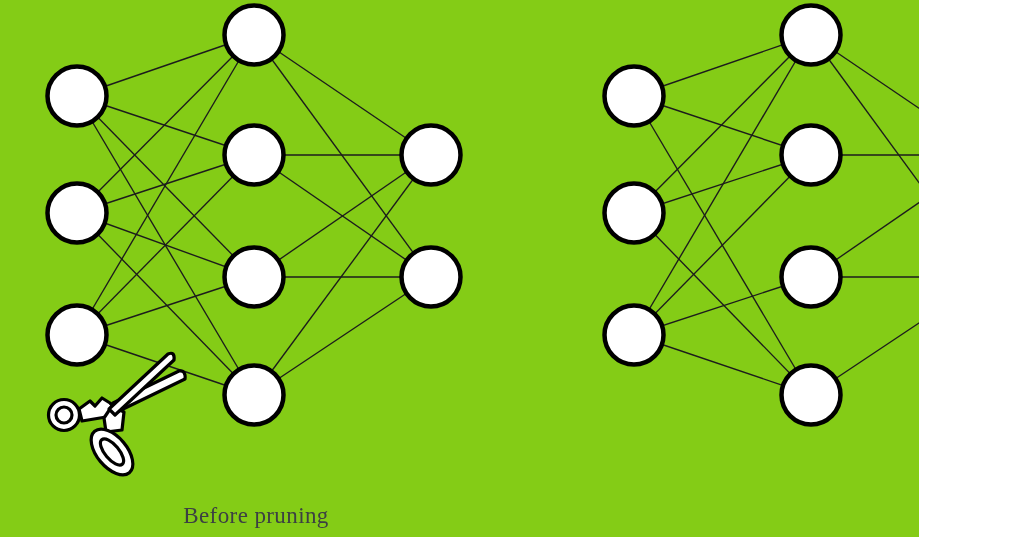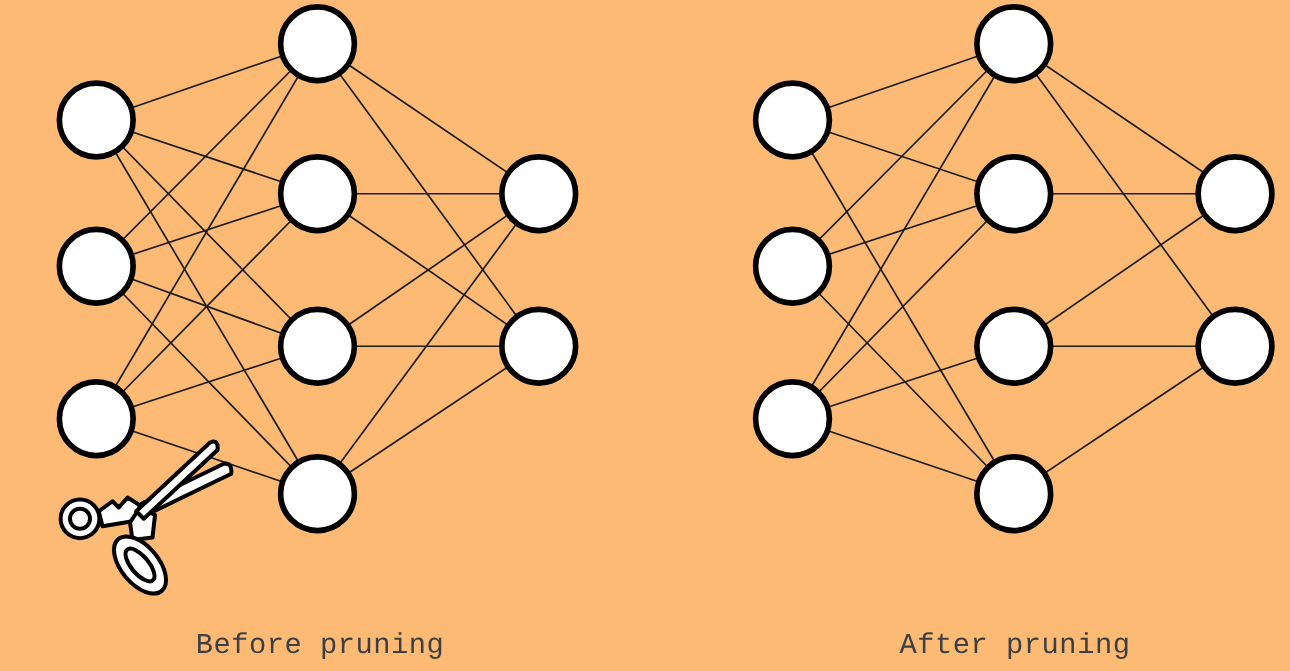--- a/index.html
+++ b/index.html
@@ -2,25 +2,25 @@
 <html><head>
 <meta charset="utf-8">
 <style>
   html, body {
     margin: 0;
     padding: 0;
     background: #ffffff;
   }
   .stage {
     position: relative;
-    width: 1032px;
+    width: 919px;
     height: 537px;
-    background: #fdba74;
+    background: #84cc16;
     overflow: hidden;
-    font-family: Liberation Mono, monospace;
+    font-family: Liberation Serif, serif;
   }
   .stage svg {
     position: absolute;
     left: 0;
     top: 0;
   }
   .panel-label {
     position: absolute;
     top: 503px;
     transform: translateX(-50%);
@@ -115,14 +115,13 @@
       <path d="M112,406 L104,418 L106,432 L122,430 L124,412 Z"></path>
       <ellipse cx="112" cy="452" rx="27" ry="15" transform="rotate(50 112 452)"></ellipse>
       <ellipse cx="112" cy="452" rx="16" ry="7" transform="rotate(50 112 452)"></ellipse>
       <path d="M113,403 L179,371 Q186,370 185,379 L119,411 Z"></path>
       <path d="M109,409 L168,354 Q175,351 174,360 L115,415 Z"></path>
     </g>
   </svg>
 
   <div class="panel-label before">Before pruning</div>
 
-  <div class="panel-label after">After pruning</div>
 </div>
 
 </body></html>

